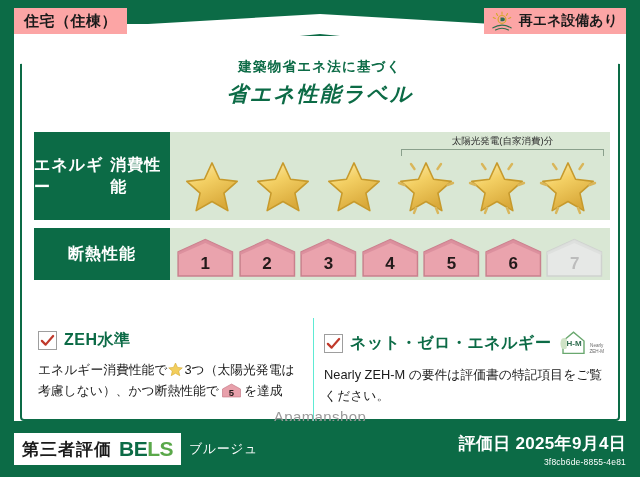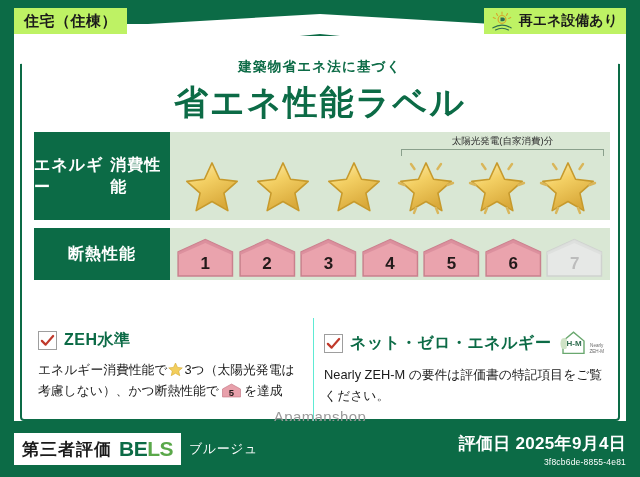--- a/index.html
+++ b/index.html
@@ -37,21 +37,21 @@
     left: 20px; right: 20px; top: 34px; bottom: 56px;
     border: 2px solid #0c6b46;
     border-radius: 4px;
     background: #ffffff;
     clip-path: polygon(50% 0%, 100% 30px, 100% 100%, 0% 100%, 0% 30px);
   }
 
   
   .hdr-badge {
     position: absolute;
-    background: #bef264;
+    background: #fca5a5;
     display: flex; align-items: center;
     font-weight: bold;
     color: #1b1b1b;
     white-space: nowrap;
   }
   #badge-building {
     left: 14px; top: 8px;
     height: 26px; padding: 0 10px;
     font-size: 15px;
     letter-spacing: .5px;
@@ -68,22 +68,23 @@
   .title-wrap {
     position: absolute; left: 0; right: 0; top: 58px;
     text-align: center;
   }
   #label-subtitle {
     font-size: 13.5px; font-weight: bold; color: #0c6b46;
     letter-spacing: 1.2px;
   }
   #label-title {
     margin-top: 4px;
-    font-size: 34px; font-weight: bold; color: #0c6b46;
+    font-size: 21px; font-weight: bold; color: #0c6b46;
     letter-spacing: 2px;
+    font-style: italic;
   }
 
   
   .ratings { position: absolute; left: 34px; right: 30px; top: 132px; }
 
   .rating-row { display: flex; align-items: stretch; height: 88px; }
   .rating-row.insul { height: 52px; margin-top: 8px; }
 
   .row-label {
     flex: 0 0 136px;

